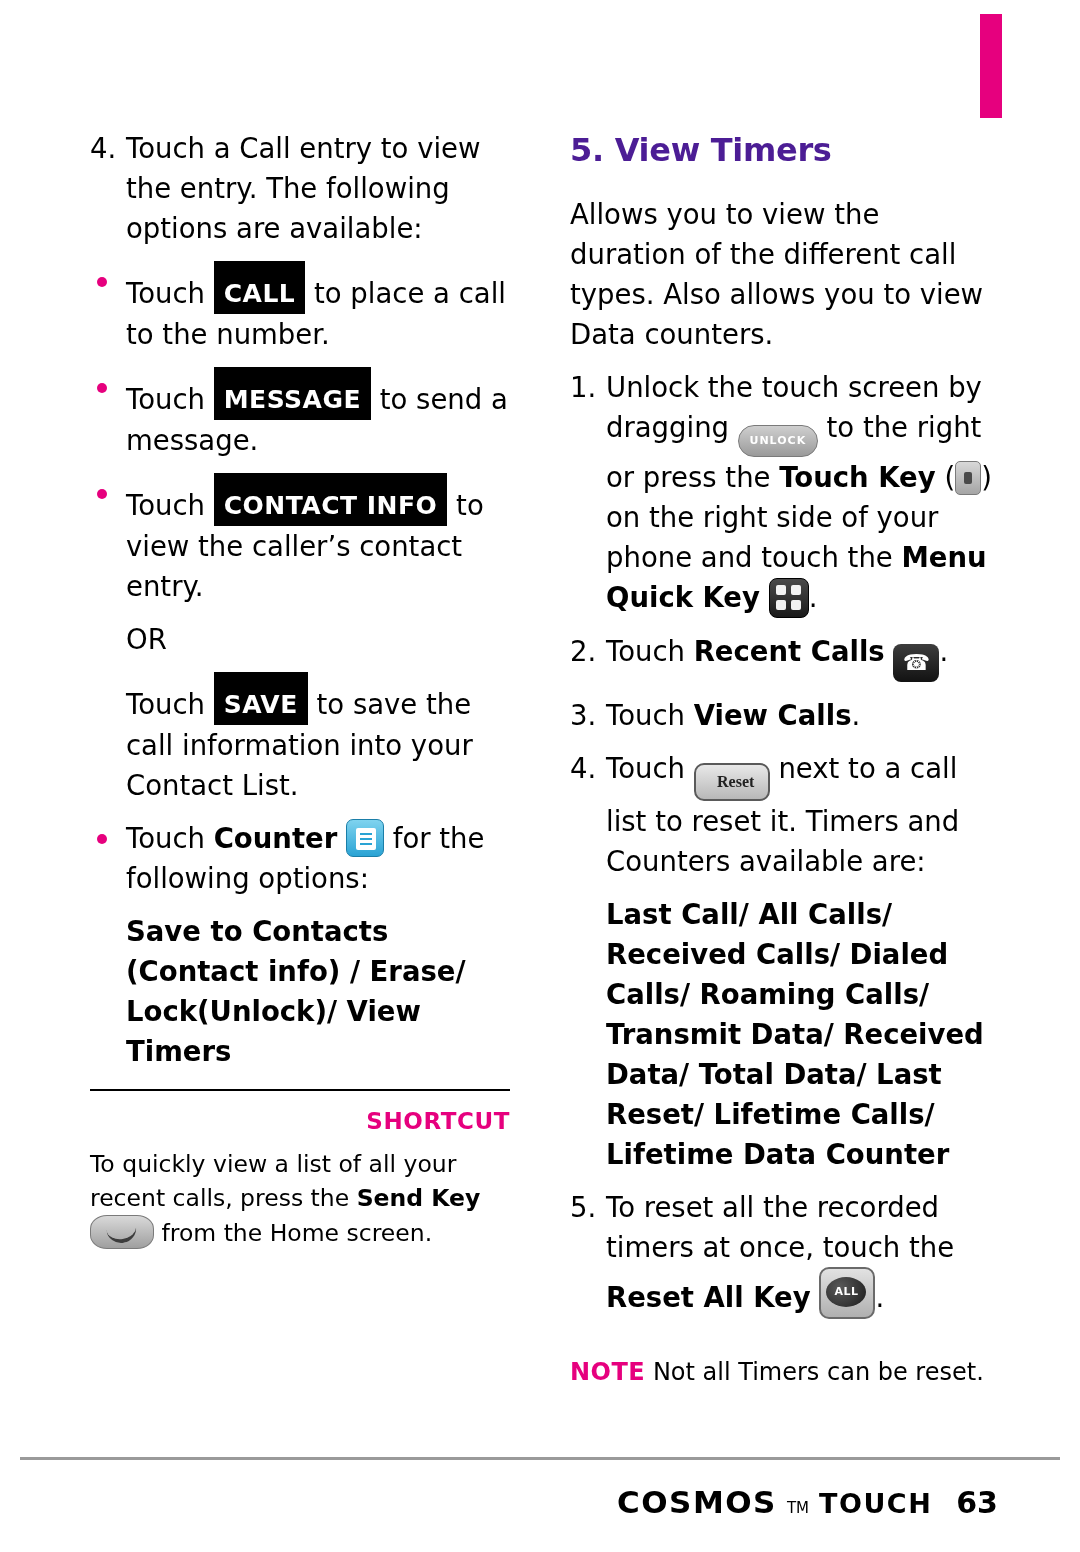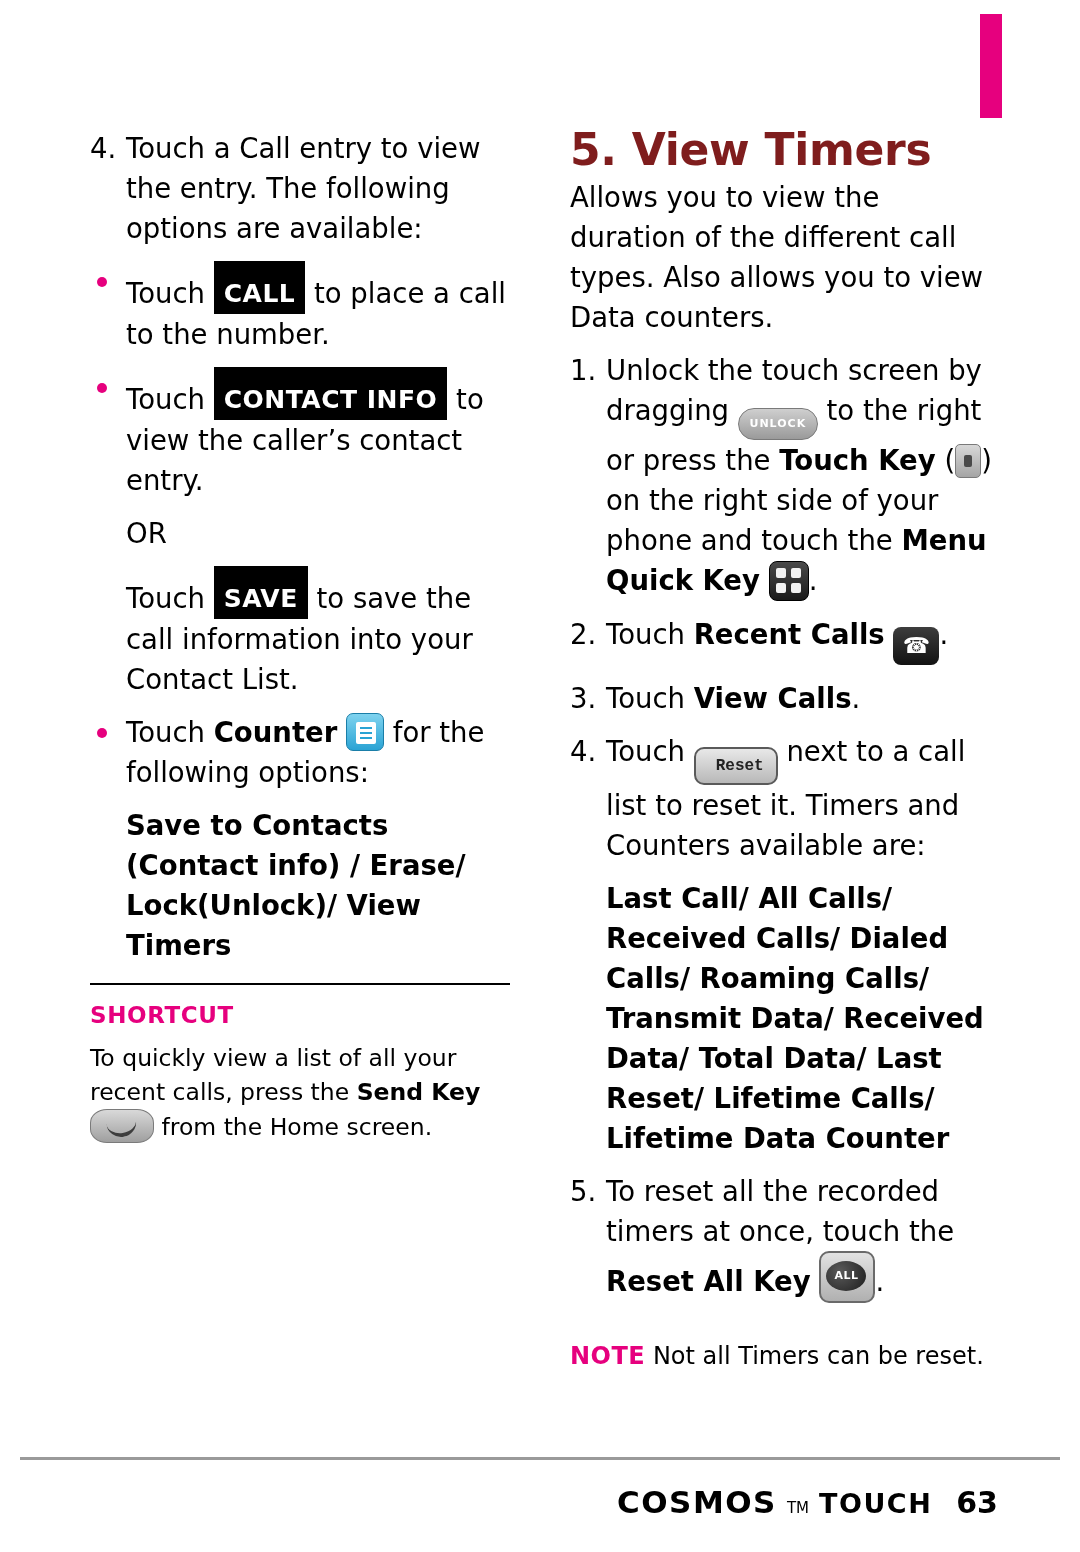--- a/index.html
+++ b/index.html
@@ -40,25 +40,25 @@
     left: 90px;
     top: 128px;
     width: 420px;
   }
   .col-right {
     left: 570px;
     top: 128px;
     width: 430px;
   }
   .heading {
-    color: #7f1d1d;
-    font-size: 44px;
+    color: #4c1d95;
+    font-size: 32px;
     font-weight: 700;
     line-height: 44px;
-    margin: 0 0 5px 0;
+    margin: 0 0 22px 0;
     letter-spacing: -0.3px;
   }
   p {
     margin: 0 0 13px 0;
   }
   .numbered {
     position: relative;
     padding-left: 36px;
     margin-bottom: 13px;
   }
@@ -156,31 +156,31 @@
     width: 46px; height: 38px;
     background: linear-gradient(#3d3d3d,#121212);
     border-radius: 8px;
     vertical-align: -9px;
     color: #fff;
     font-size: 22px;
     text-align: center;
     line-height: 38px;
   }
   .ic-reset {
-    width: 84px; height: 38px;
+    width: 76px; height: 38px;
     background: linear-gradient(#e8e8e8,#b8b8b8);
     border: 2px solid #5a5a5a;
     border-radius: 10px;
     vertical-align: -9px;
     color: #222;
     font-size: 16px;
     font-weight: 700;
     text-align: center;
     line-height: 34px;
-    font-family: Liberation Mono, monospace;
+    font-family: Liberation Serif, serif;
     padding-left: 8px;
   }
   .ic-options {
     width: 38px; height: 38px;
     background: linear-gradient(#7fd3ef,#2aa3d4);
     border: 1px solid #1a7ea8;
     border-radius: 7px;
     vertical-align: -9px;
   }
   .ic-options::after {
@@ -245,20 +245,21 @@
     border-top: 2px solid #000;
     margin: 18px 0 10px 0;
     width: 420px;
   }
   .shortcut-title {
     color: #e6007e;
     font-weight: 700;
     font-size: 23px;
     letter-spacing: 0.6px;
     margin: 0 0 6px 0;
+    text-align: right;
   }
   .shortcut-body {
     font-size: 23.5px;
     line-height: 34px;
   }
   .note {
     font-size: 24px;
     line-height: 34px;
     margin-top: 36px;
   }
@@ -319,20 +320,26 @@
       <span>Touch a Call entry to view the entry. The following options are available:</span>
     </div>
 
     <div class="bullet">
       <span class="dot"></span>
       <span>Touch</span>
       <span class="keybox">CALL</span>
       <span>to place a call to the number.</span>
     </div>
 
+    <div class="bullet">
+      <span class="dot"></span>
+      <span>Touch</span>
+      <span class="keybox">MESSAGE</span>
+      <span>to send a message.</span>
+    </div>
 
     <div class="bullet">
       <span class="dot"></span>
       <span>Touch</span>
       <span class="keybox">CONTACT INFO</span>
       <span>to view the caller’s contact entry.</span>
     </div>
 
     <p class="indent">OR</p>
 

